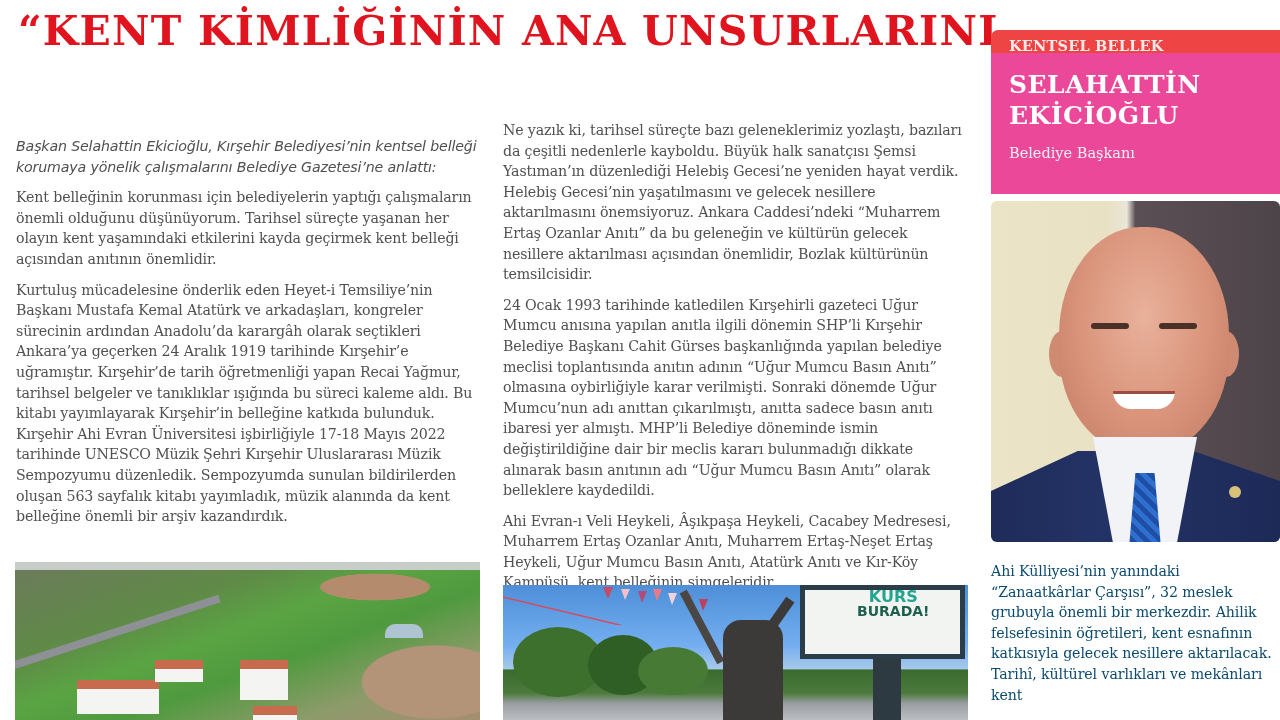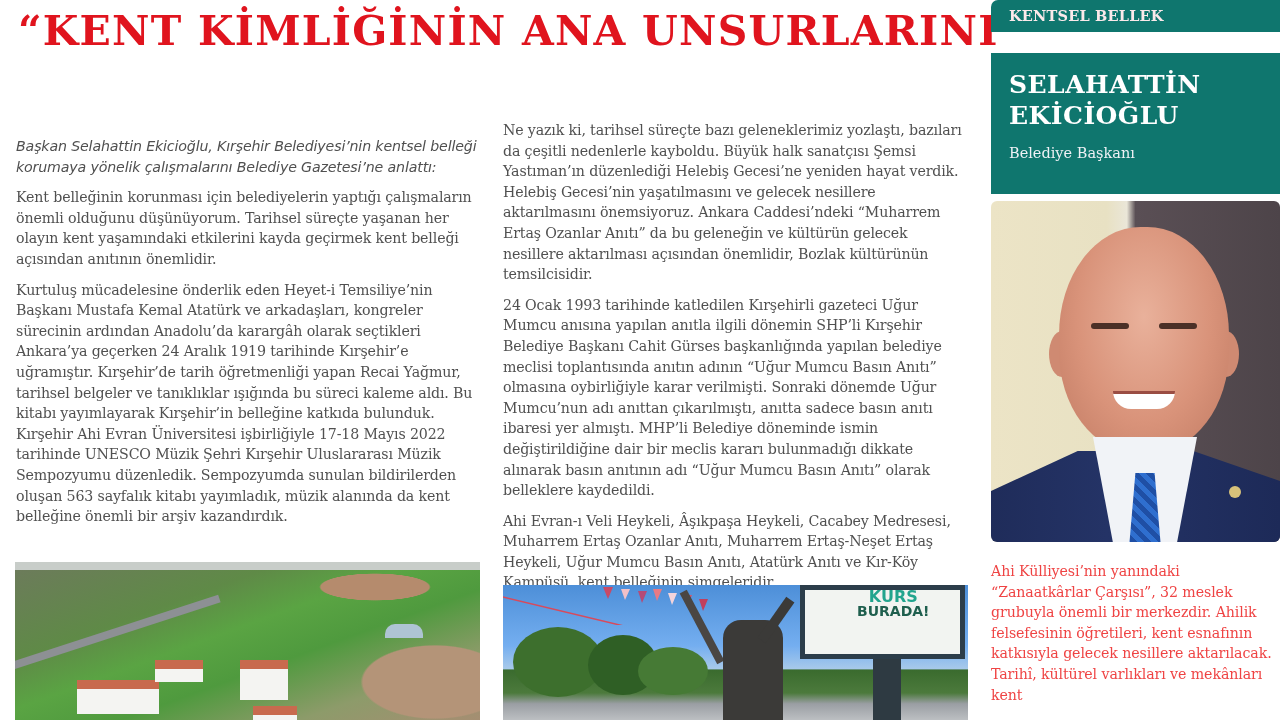--- a/index.html
+++ b/index.html
@@ -51,28 +51,28 @@
     .tree.t3 { left: 135px; top: 62px; width: 70px; height: 48px; background: #467a35; }
     .statue-body { position: absolute; left: 220px; top: 35px; width: 60px; height: 100px; background: #3b3a38; border-radius: 18px 18px 0 0; }
     .statue-arm { position: absolute; left: 268px; top: 10px; width: 10px; height: 50px; background: #3b3a38; transform: rotate(35deg); }
     .statue-saz { position: absolute; left: 195px; top: 2px; width: 8px; height: 80px; background: #4a4643; transform: rotate(-28deg); }
     .billboard { position: absolute; left: 297px; top: 0px; width: 165px; height: 74px; background: #f2f4f1; border: 5px solid #2c3d4a; }
     .billboard-post { position: absolute; left: 370px; top: 74px; width: 28px; height: 62px; background: #2e3a42; }
     .billboard-text { position: absolute; left: 52px; top: 0; font-family: "DejaVu Sans", sans-serif; font-weight: bold; font-size: 14px; line-height: 14px; color: #1f5f4e; text-align: center; }
     .billboard-text .big { color: #22a58e; font-size: 16px; }
     .bunting { position: absolute; left: 0; top: 0; width: 100%; height: 40px; }
     .tag-bar {
-      position: absolute; left: 991px; top: 0; width: 289px; height: 32px;
-      background: #0f766e; border-radius: 7px 0 0 0;
+      position: absolute; left: 991px; top: 30px; width: 289px; height: 32px;
+      background: #ef4444; border-radius: 7px 0 0 0;
       color: #fbe9ea; font-family: "DejaVu Serif", serif; font-weight: bold;
       font-size: 14.5px; line-height: 32px; padding-left: 18px; letter-spacing: 0.2px;
     }
     .name-box {
       position: absolute; left: 991px; top: 53px; width: 289px; height: 141px;
-      background: #0f766e; padding: 16px 0 0 18px; color: #ffffff;
+      background: #ec4899; padding: 16px 0 0 18px; color: #ffffff;
     }
     .name-box .name { font-family: "DejaVu Serif", serif; font-weight: bold; font-size: 25px; line-height: 31px; letter-spacing: 0.5px; }
     .name-box .role { font-family: "DejaVu Serif", serif; font-size: 14.5px; line-height: 20px; margin-top: 12px; color: #eef1f5; }
 
     .portrait {
       position: absolute; left: 991px; top: 201px; width: 289px; height: 341px;
       border-radius: 6px; overflow: hidden;
       background: linear-gradient(90deg, #ece4c6 0%, #e8e1c3 40%, #eae6d8 47%, #5a4f55 50%, #4d4449 100%);
     }
     .portrait .head { position: absolute; left: 68px; top: 26px; width: 170px; height: 225px; border-radius: 48% 48% 45% 45%; background: radial-gradient(ellipse at 50% 40%, #e9b19b 0%, #d9937a 55%, #c07a62 100%); }
@@ -80,21 +80,21 @@
     .portrait .ear-r { position: absolute; left: 222px; top: 130px; width: 26px; height: 46px; border-radius: 50%; background: #cf8a72; }
     .portrait .brow { position: absolute; top: 122px; width: 38px; height: 6px; background: #4b3027; border-radius: 3px; }
     .portrait .brow.l { left: 100px; } .portrait .brow.r { left: 168px; }
     .portrait .mouth { position: absolute; left: 122px; top: 190px; width: 62px; height: 18px; border-radius: 0 0 30px 30px; background: #fff; border-top: 3px solid #9a4d43; }
     .portrait .suit { position: absolute; left: 0; top: 250px; width: 289px; height: 100px; background: linear-gradient(90deg, #1f2c5a 0%, #243366 40%, #1d2a58 100%); clip-path: polygon(0 40%, 30% 0, 70% 0, 100% 30%, 100% 100%, 0 100%); }
     .portrait .shirt { position: absolute; left: 102px; top: 236px; width: 104px; height: 110px; background: #f1f3f7; clip-path: polygon(0 0, 100% 0, 80% 100%, 20% 100%); }
     .portrait .tie { position: absolute; left: 138px; top: 272px; width: 32px; height: 75px; background: repeating-linear-gradient(45deg, #2f6fcf 0 5px, #1f4fa5 5px 10px); clip-path: polygon(20% 0, 80% 0, 100% 100%, 0 100%); }
     .portrait .pin { position: absolute; left: 238px; top: 285px; width: 12px; height: 12px; border-radius: 50%; background: #d8c27a; }
 
     .col-right-text { position: absolute; left: 991px; top: 561px; width: 285px; }
-    .col-right-text p { font-size: 14.2px; line-height: 20.6px; color: #ef4444; letter-spacing: -0.1px; }
+    .col-right-text p { font-size: 14.2px; line-height: 20.6px; color: #0c4a6e; letter-spacing: -0.1px; }
   </style>
 </head>
 <body>
 
 <h1 class="headline">
   <span>“KENT KİMLİĞİNİN ANA UNSURLARINI</span>
 </h1>
 
 <div class="col col-left">
   <p class="lead">Başkan Selahattin Ekicioğlu, Kırşehir Belediyesi’nin kentsel belleği korumaya yönelik çalışmalarını Belediye Gazetesi’ne anlattı:</p>

